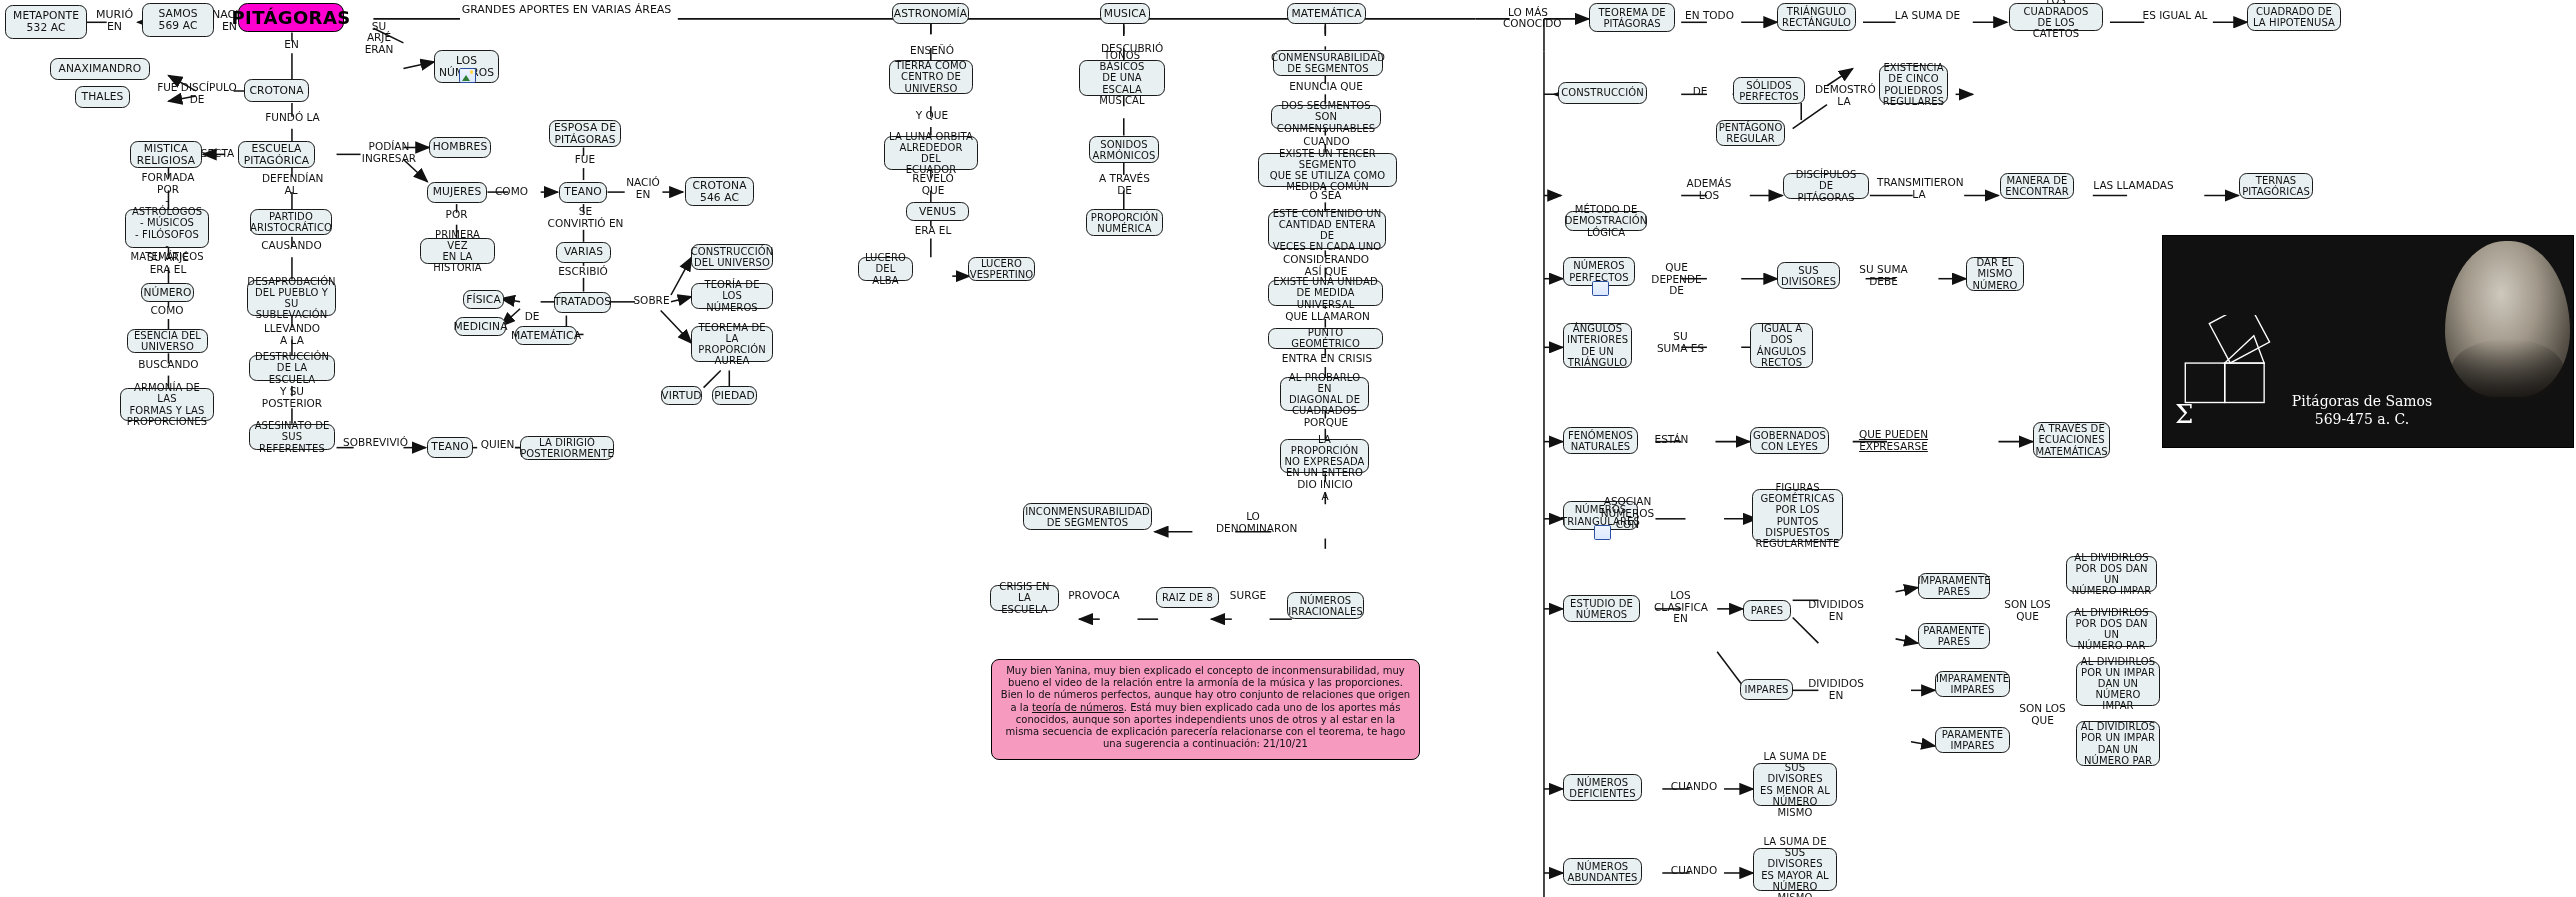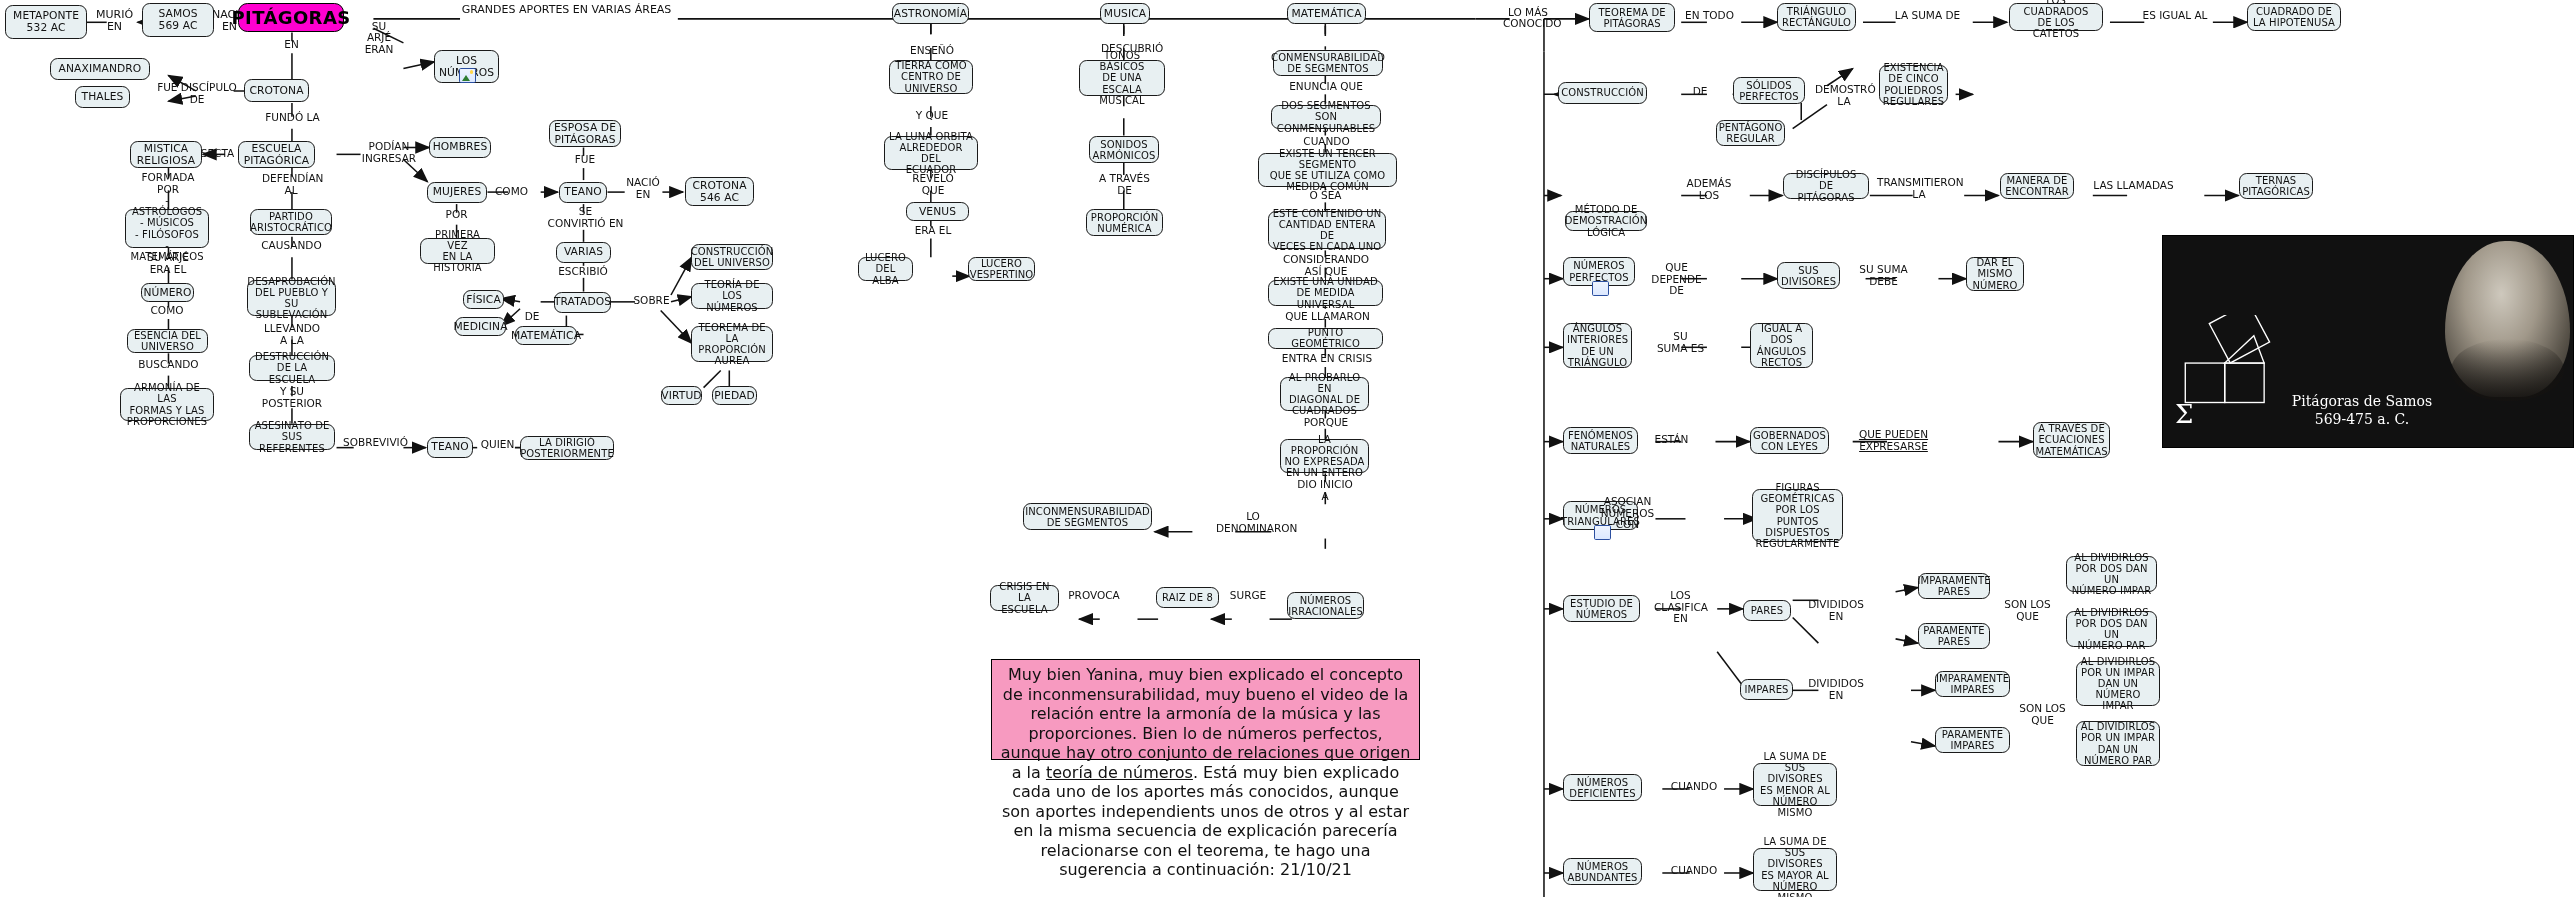--- a/index.html
+++ b/index.html
@@ -20,22 +20,22 @@
   .lbl.s{font-size:10.5px;}
 
   .imgicon{position:absolute;width:14.6px;height:13px;border:1.3px solid #2b4fa0;
            background:linear-gradient(#eef4ff,#dce8ff);border-radius:1.7px;overflow:hidden;}
   .imgicon i{position:absolute;left:1.7px;bottom:0.9px;width:0;height:0;
              border-left:4.3px solid transparent;border-right:4.3px solid transparent;
              border-bottom:6px solid #2e7d32;}
   .imgicon b{position:absolute;right:1.7px;top:1.3px;width:3.4px;height:3.4px;border-radius:50%;
              background:#ffd54a;}
 
-  .comment{position:absolute;background:#f79ac0;border:1.7px solid #000;border-radius:0;
-           color:#111;font-size:16px;line-height:1.22;text-align:center;padding:5.1px 7.7px;
+  .comment{position:absolute;background:#f79ac0;border:1.7px solid #000;border-radius:8px;
+           color:#111;font-size:10px;line-height:1.22;text-align:center;padding:5.1px 7.7px;
            box-sizing:border-box;font-family:"DejaVu Sans",sans-serif;}
   .comment u{text-decoration:underline;}
 
   .portrait{position:absolute;background:#111;border:1.7px solid #000;overflow:hidden;}
   .portrait .quote{position:absolute;left:12px;top:8.6px;width:257px;color:#fff;
     font-family:"DejaVu Serif",serif;font-size:17px;line-height:1.22;text-align:center;}
   .portrait .pname{position:absolute;left:122px;top:157px;width:154px;color:#fff;
     font-family:"DejaVu Serif",serif;font-size:14px;line-height:1.25;text-align:center;}
   .portrait .sigma{position:absolute;left:12px;top:163px;color:#fff;
     font-family:"DejaVu Serif",serif;font-size:26px;}

